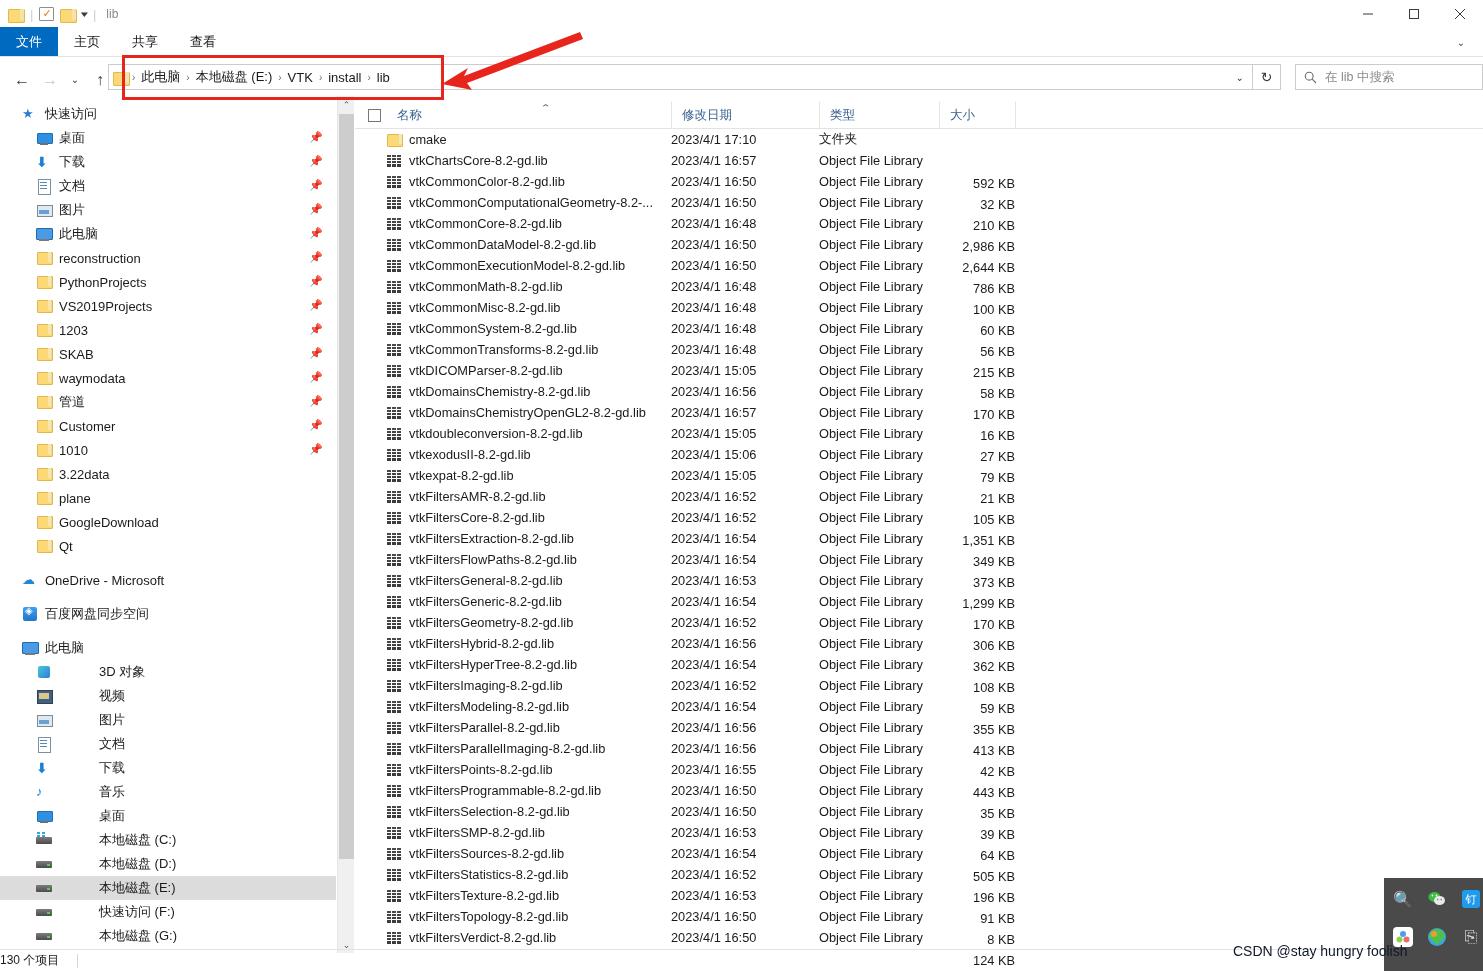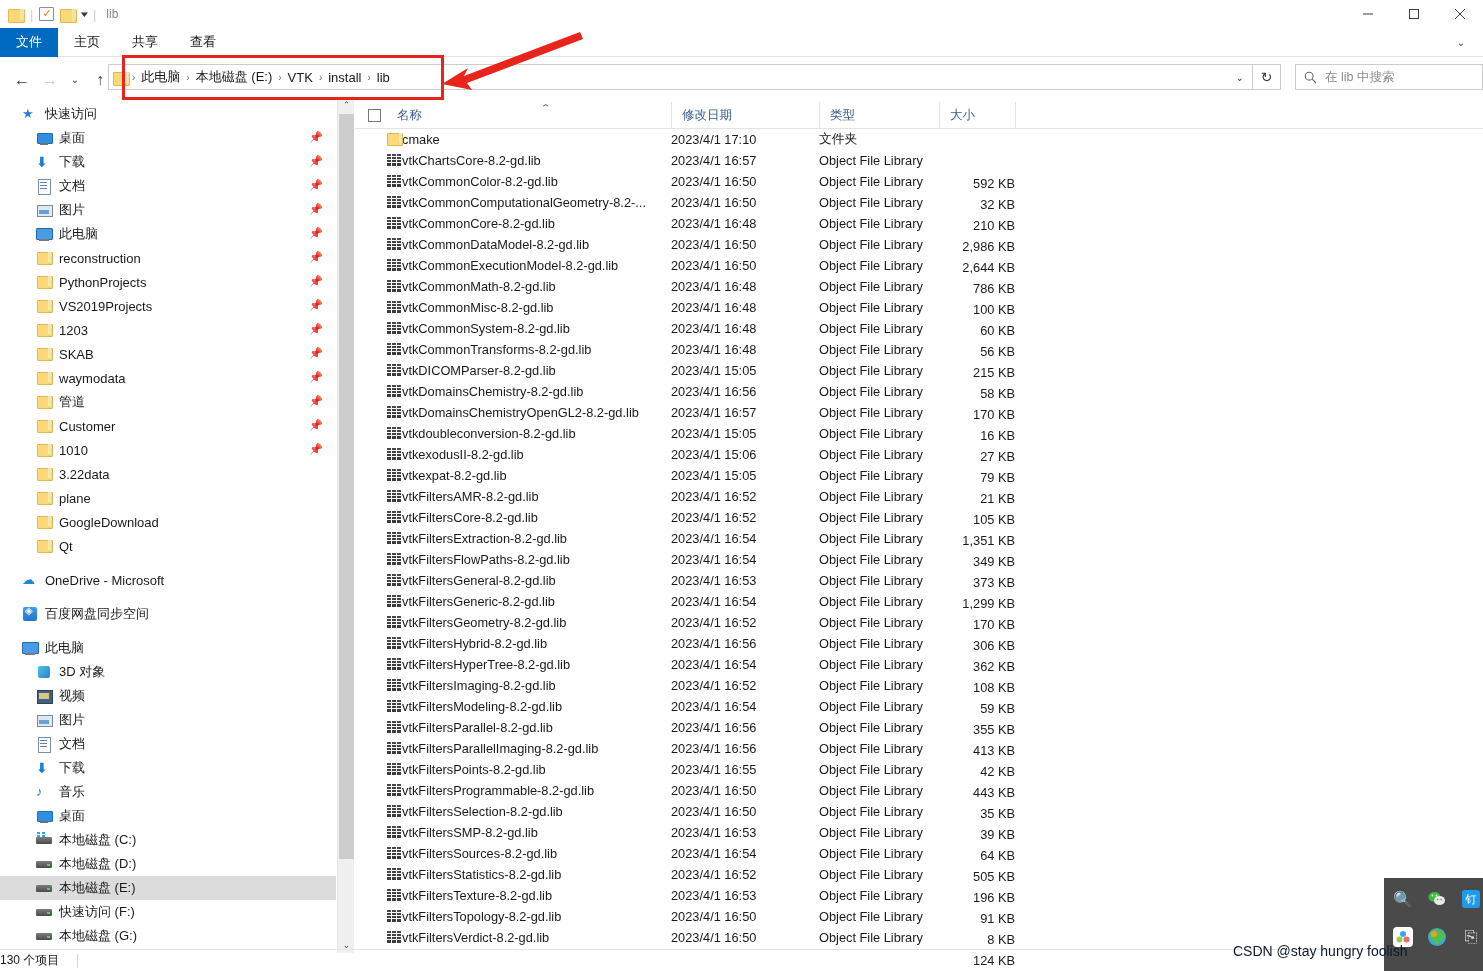--- a/index.html
+++ b/index.html
@@ -42,21 +42,21 @@
   .title-text { font-size: 12px; color: #888; margin-left: 4px; }
 
   .wincontrols { position: absolute; right: 0; top: 0; height: 28px; display: flex; }
   .wc { width: 46px; height: 28px; display: flex; align-items: center; justify-content: center;
         font-size: 12px; color: #3b3b3b; }
   .wc svg { display: block; }
 
   
   .ribbon {
     position: absolute; left: 0; top: 28px; width: 1483px; height: 29px;
-    background: #ffffff; display: flex; align-items: center;
+    background: #ffffff; display: flex; align-items: flex-end;
     border-bottom: 1px solid #e3e3e3;
   }
   .tab {
     display: flex; align-items: center; justify-content: center;
     font-size: 13px; color: #1a1a1a; padding: 0 16px; height: 29px;
   }
   .tab.active { background: #0069c0; color: #ffffff; min-width: 56px; }
   .ribbon-expand {
     position: absolute; right: 10px; top: 0; height: 29px; width: 24px;
     display: flex; align-items: center; justify-content: center; color: #4a4a4a; font-size: 10px;
@@ -97,21 +97,21 @@
   
   .navpane {
     position: absolute; left: 0; top: 102px; width: 336px; height: 851px;
     background: #ffffff; overflow: hidden;
   }
   .nav-item {
     display: flex; align-items: center; height: 24px; padding-left: 22px;
     font-size: 13px; color: #1a1a1a; position: relative; white-space: nowrap;
   }
   .nav-item.indent1 { padding-left: 36px; }
-  .nav-item.indent2 { padding-left: 36px; }
+  .nav-item.indent2 { padding-left: 36px; gap: 40px; }
   .nav-item.root { padding-left: 22px; }
   .nav-item.selected { background: #dcdcdc; width: 336px; }
   .nav-label { margin-left: 7px; }
   .nav-spacer { height: 10px; }
   .pin {
     position: absolute; right: 14px; top: 5px; width: 13px; height: 13px;
     color: #9a9a9a; font-size: 11px; line-height: 13px;
   }
 
   .icon16 { width: 16px; height: 16px; flex: 0 0 16px; position: relative; display:inline-block; }
@@ -190,21 +190,21 @@
     position: absolute; top: 0; height: 27px; display: flex; align-items: center;
     font-size: 12.5px; color: #38618f; border-left: 1px solid #e3e3e3; padding-left: 10px;
   }
   .col.first { border-left: none; }
   .sortcaret {
     position: absolute; left: 155px; top: 1px; font-size: 9px; color: #5a5a5a; transform: scaleX(1.5);
   }
 
   .rows { position: absolute; left: 0; top: 27px; width: 1128px; height: 824px; }
   .row { height: 21px; display: flex; align-items: center; font-size: 12.8px; color: #1a1a1a; position: relative; }
-  .cell-name { position: absolute; left: 32px; display: flex; align-items: flex-start; 
+  .cell-name { position: absolute; left: 32px; display: flex; align-items: flex-end; gap: 7px;
                white-space: nowrap; max-width: 300px; overflow: hidden; }
   .cell-date { position: absolute; left: 316px; color: #1a1a1a; }
   .cell-type { position: absolute; left: 464px; color: #1a1a1a; }
   .cell-size { position: absolute; left: 560px; width: 100px; text-align: right; color: #1a1a1a; margin-top: 45px; }
 
   .ico-lib {
     width: 15px; height: 14px; position: relative; flex: 0 0 15px;
     background:
       linear-gradient(#4a4a4a,#3a3a3a) 0 1px/4px 12px no-repeat,
       linear-gradient(#4a4a4a,#3a3a3a) 5px 1px/4px 12px no-repeat,

